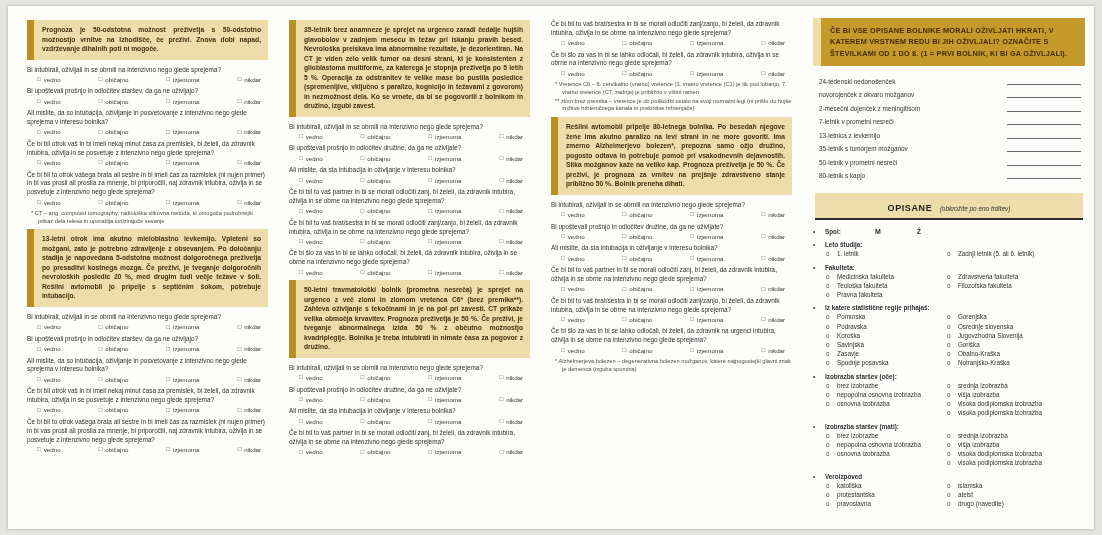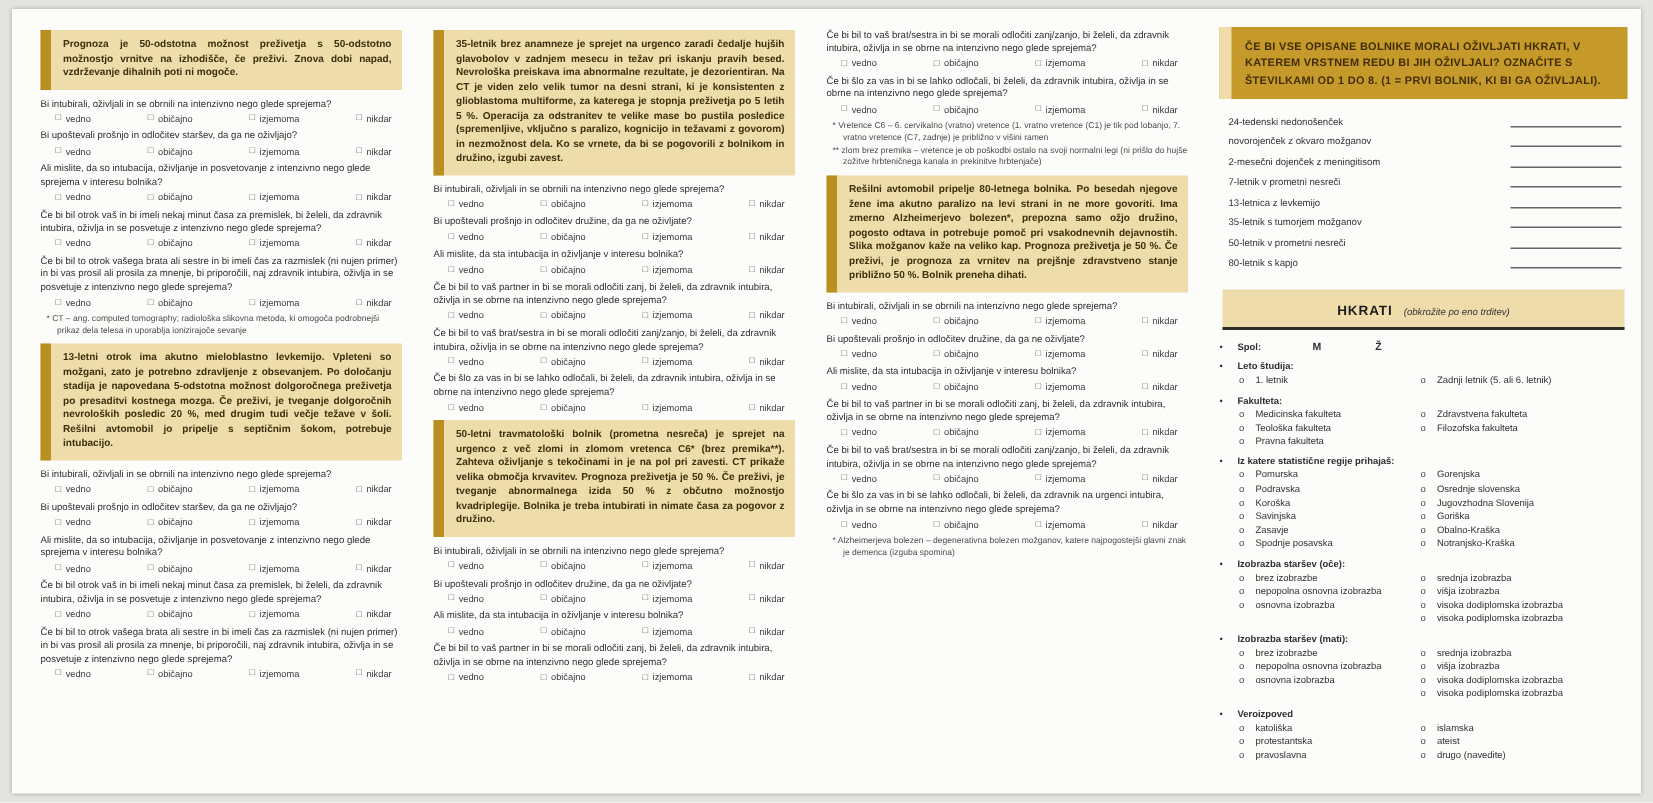--- a/index.html
+++ b/index.html
@@ -726,21 +726,21 @@
             <span class="rank-label">50-letnik v prometni nesreči</span>
             <span class="blank"></span>
           </div>
           <div class="rank-row">
             <span class="rank-label">80-letnik s kapjo</span>
             <span class="blank"></span>
           </div>
         </div>
 
       <div class="pd-header">
-        <span class="pd-title">HKRATI</span>
+        <span class="pd-title">OPISANE</span>
         <span class="pd-note">(obkrožite po eno trditev)</span>
       </div>
       <div id="pdSections">
           <div class="pd-sec">
             <div class="sec-title-row">
               <span class="bullet">•</span>
               <span class="sec-title">Spol:</span>
             </div>
             <div class="inline-opts">
               <span>M</span>

